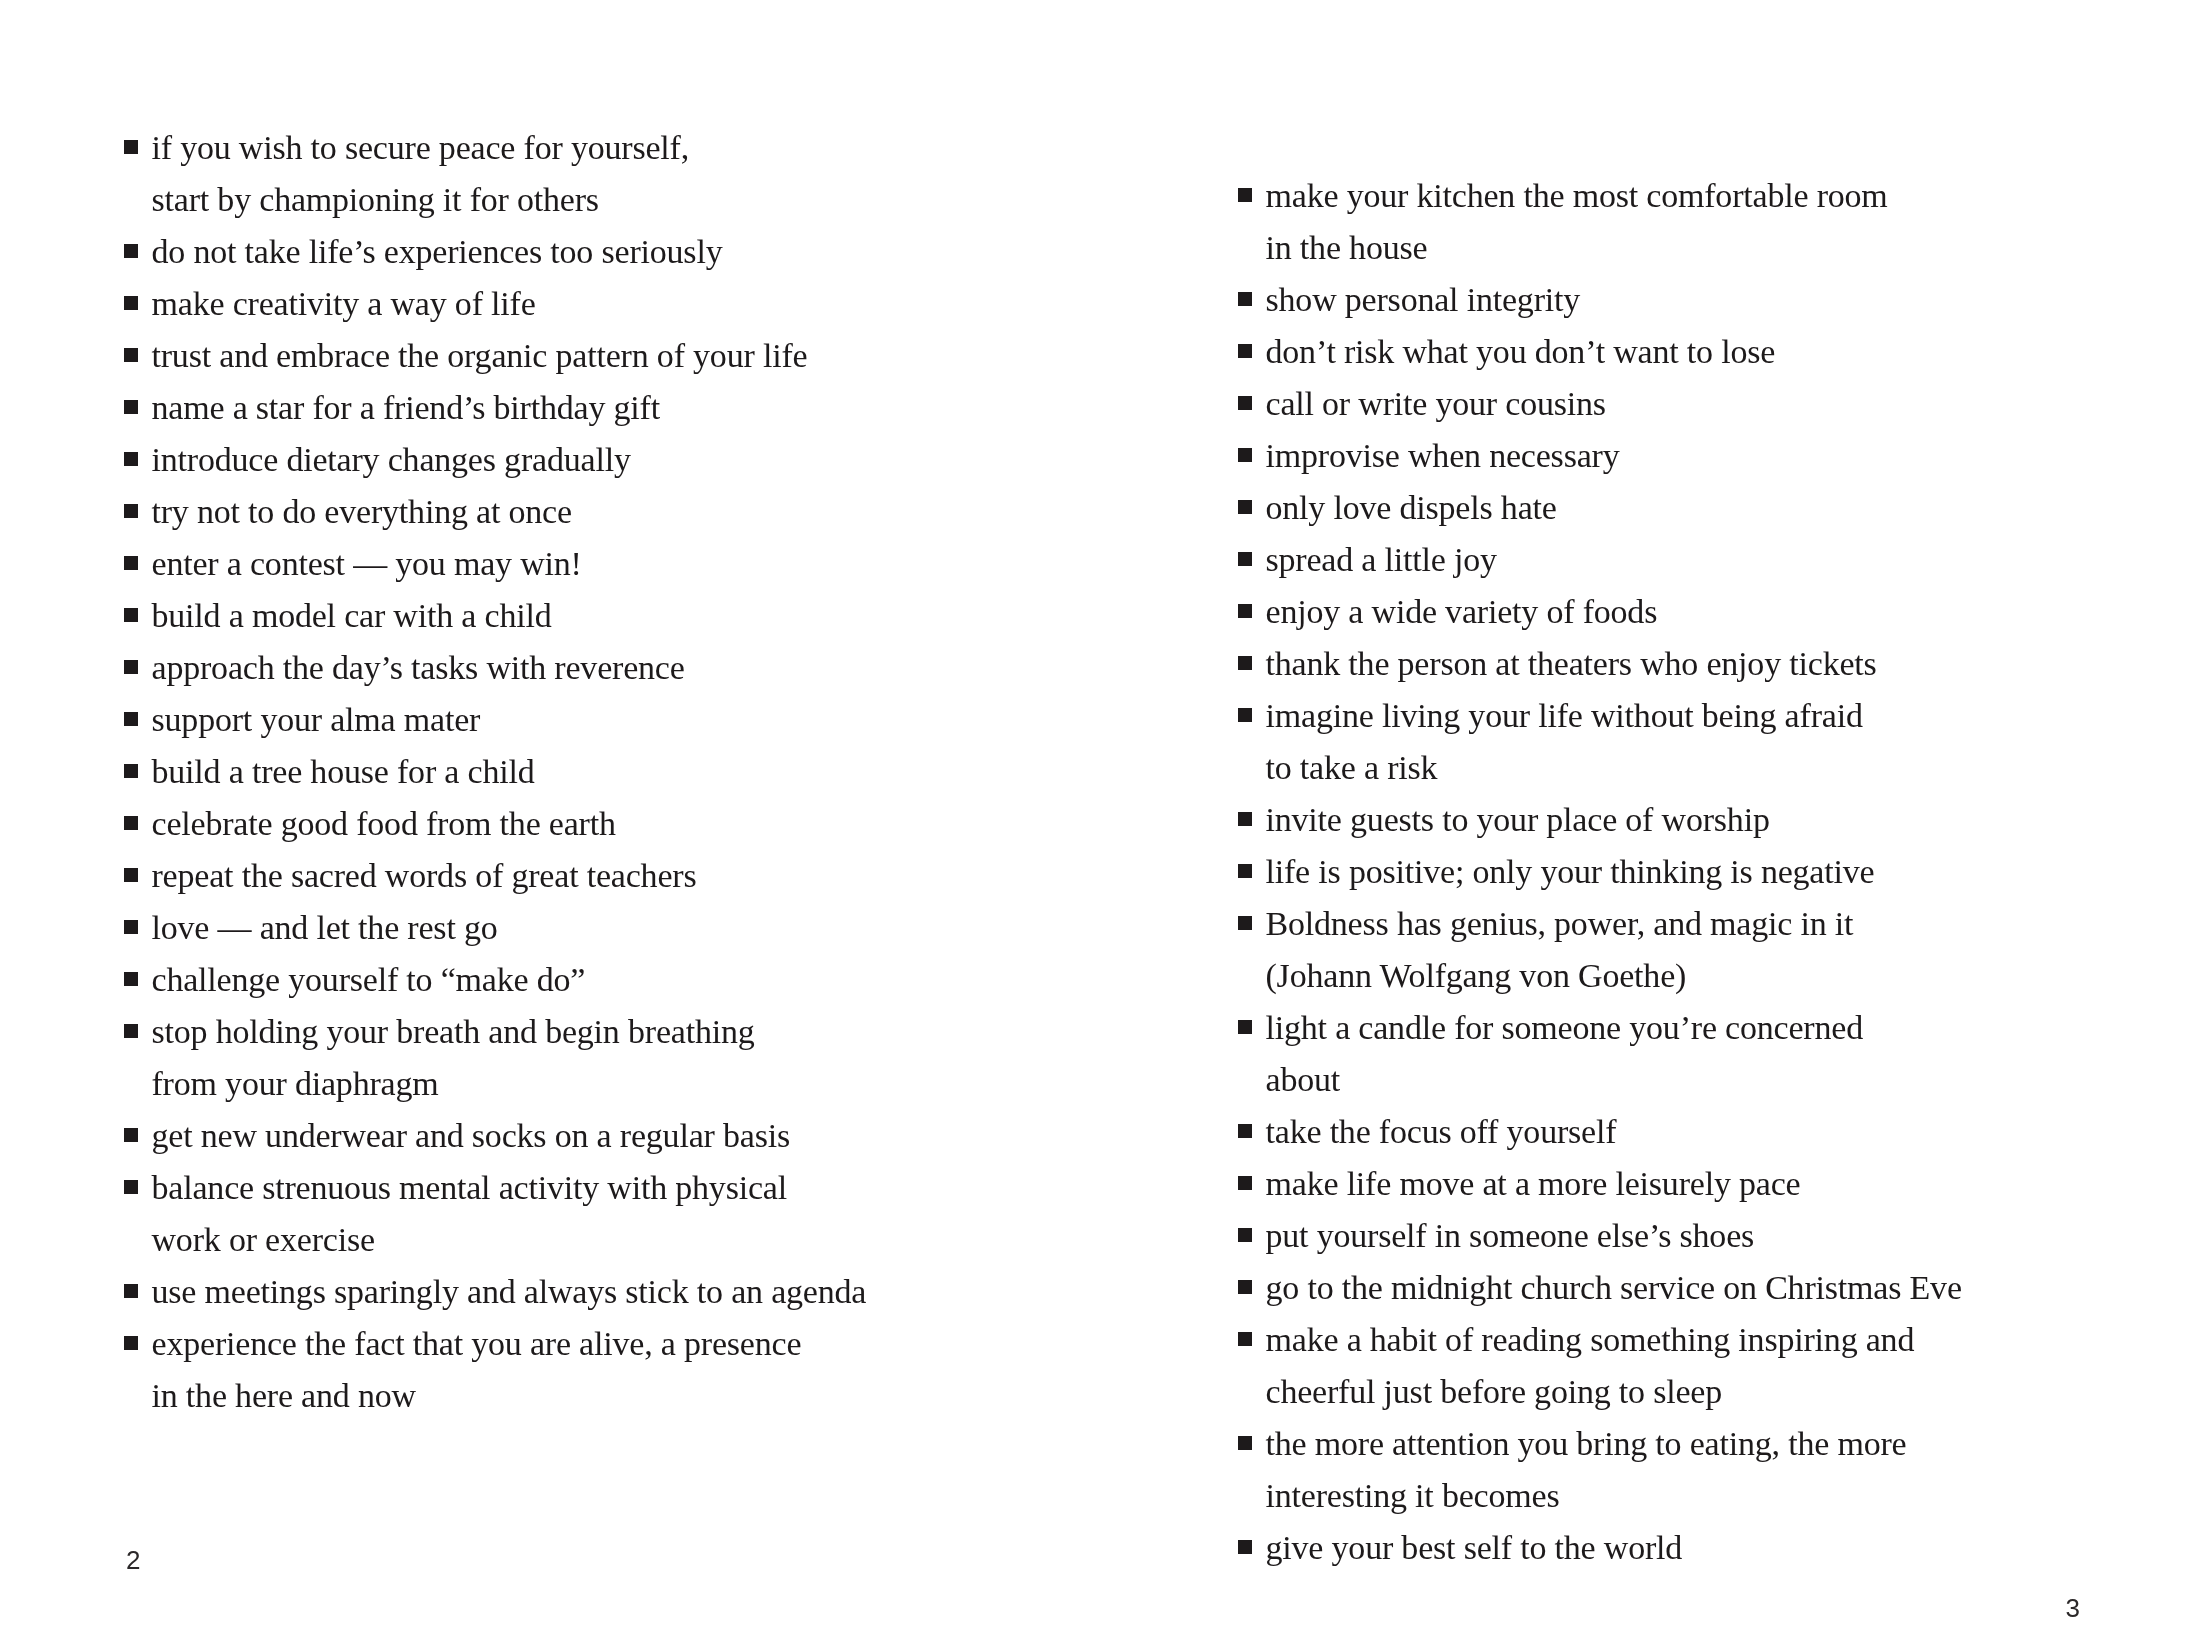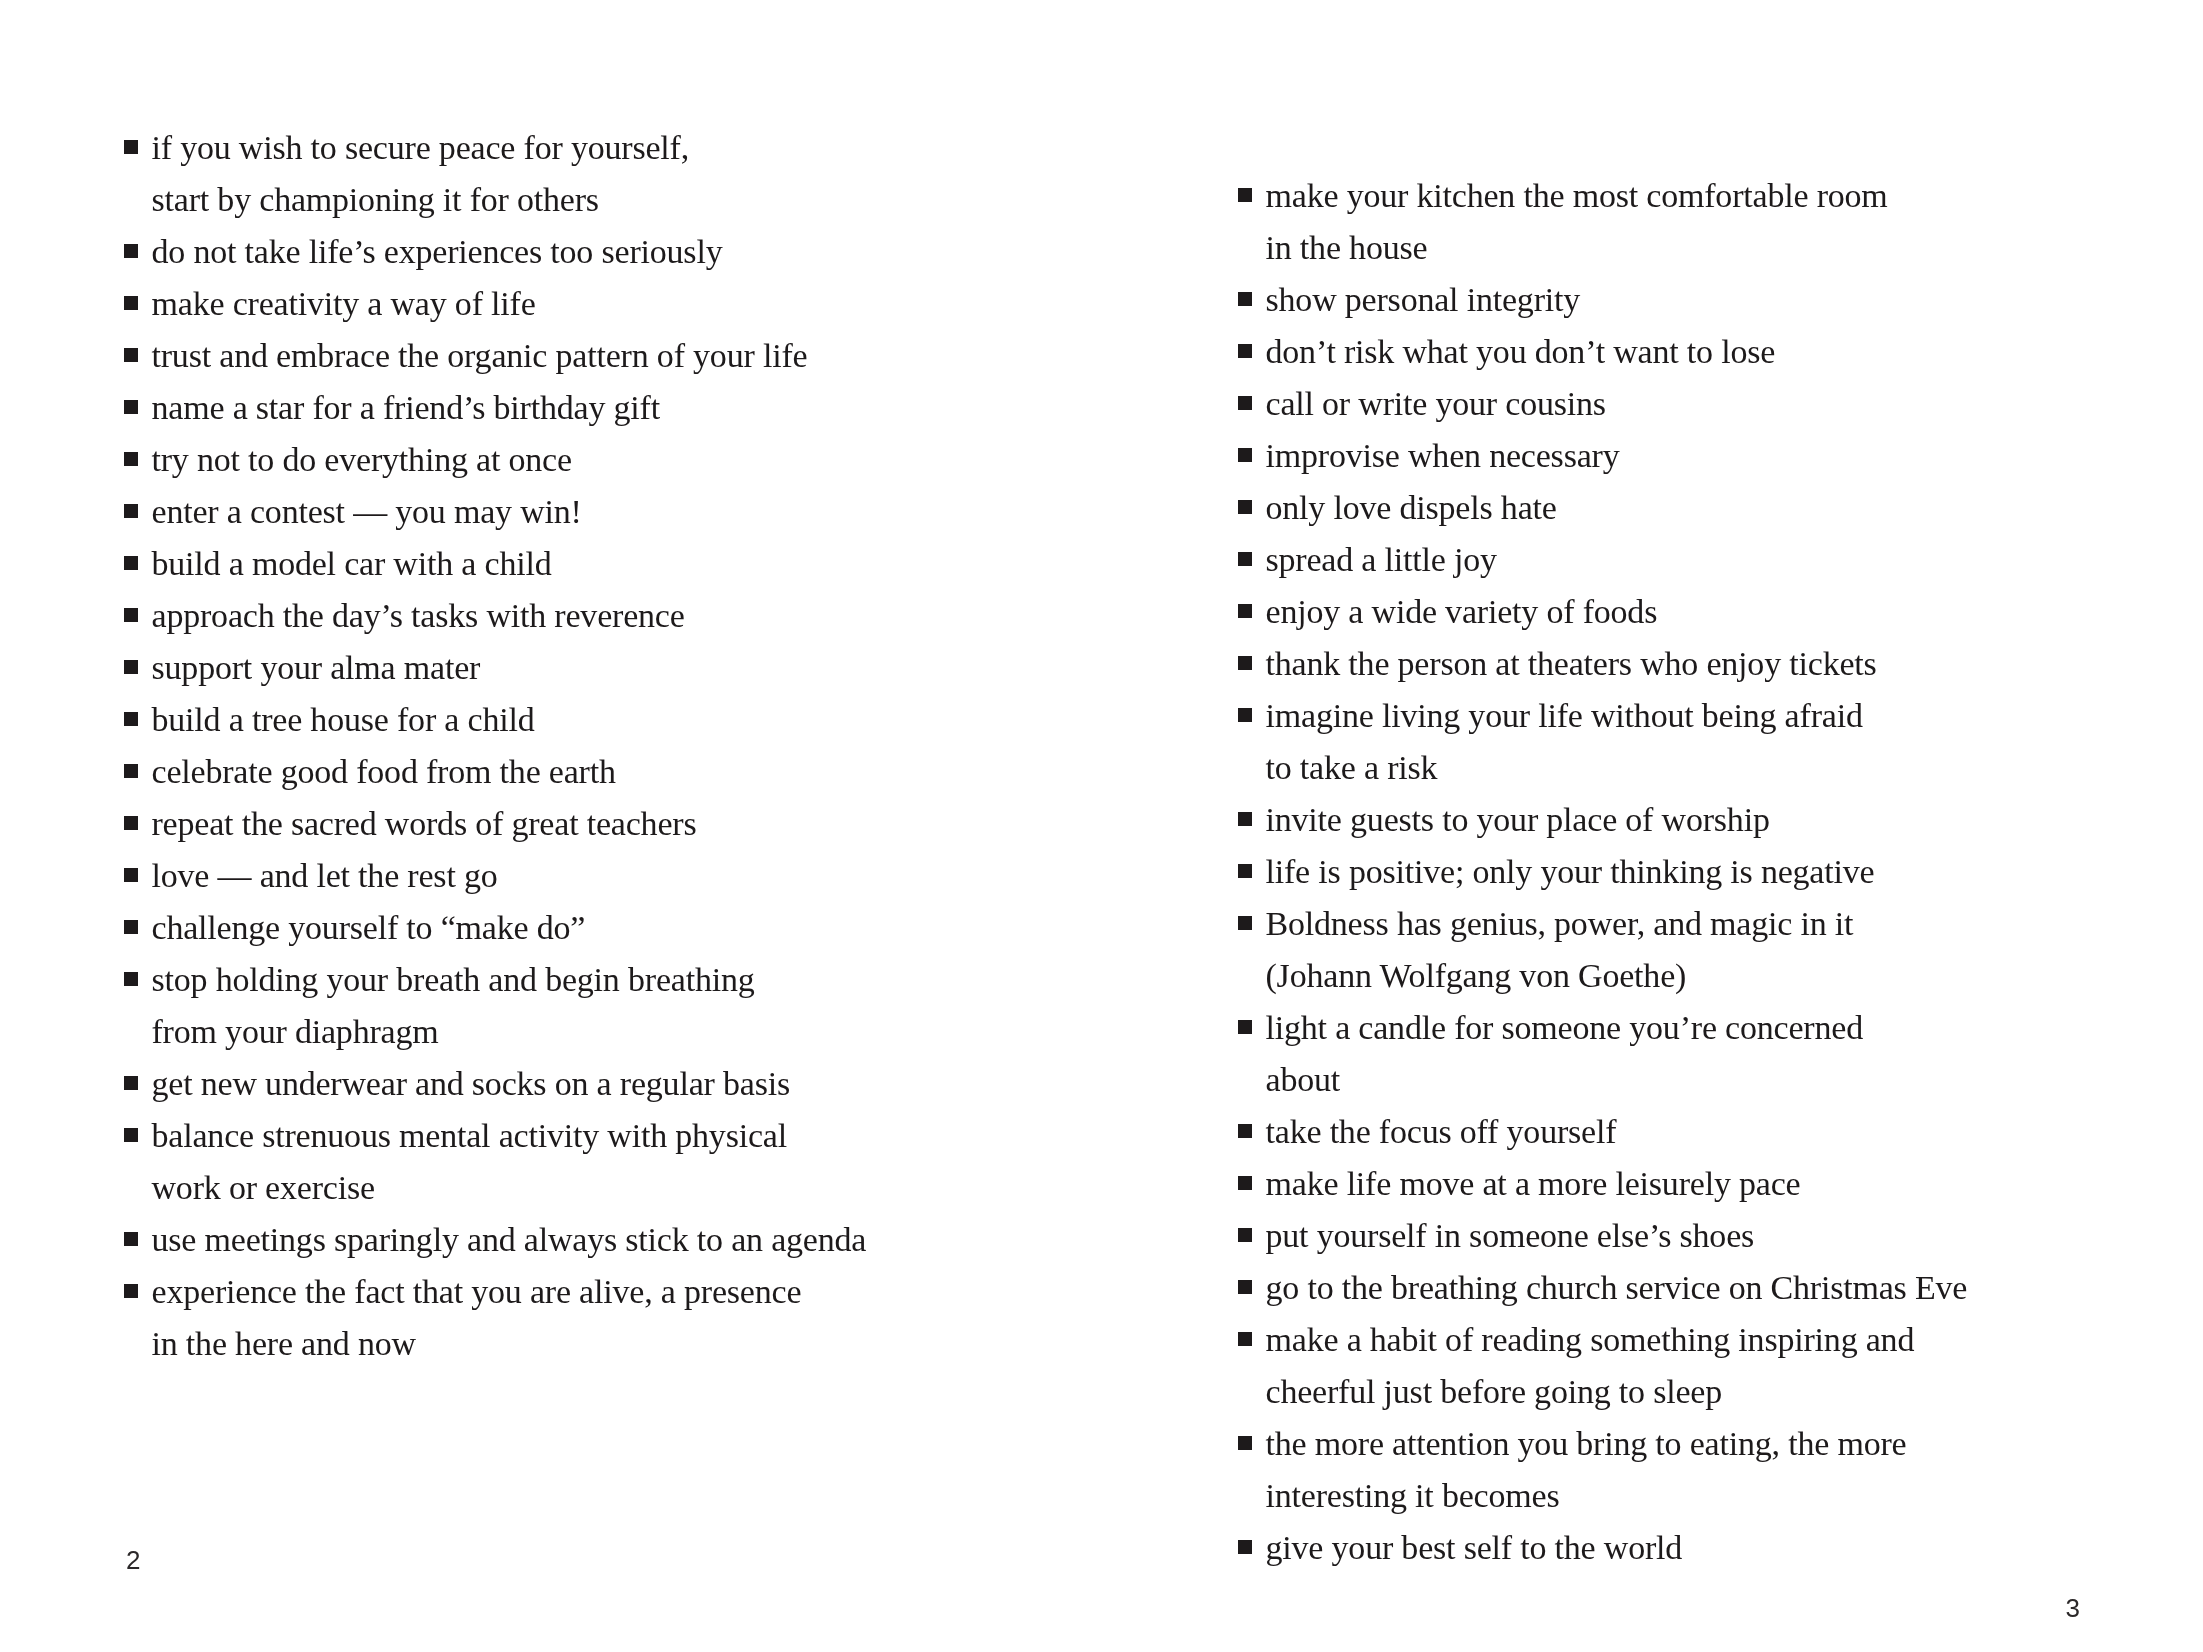--- a/index.html
+++ b/index.html
@@ -107,20 +107,26 @@
           </li>
           <li class="item">
             <span class="bullet"></span>
             <div class="item-lines">
               <div class="line">name a star for a friend’s birthday gift</div>
             </div>
           </li>
           <li class="item">
             <span class="bullet"></span>
             <div class="item-lines">
+              <div class="line">introduce dietary changes gradually</div>
+            </div>
+          </li>
+          <li class="item">
+            <span class="bullet"></span>
+            <div class="item-lines">
               <div class="line">try not to do everything at once</div>
             </div>
           </li>
           <li class="item">
             <span class="bullet"></span>
             <div class="item-lines">
               <div class="line">enter a contest — you may win!</div>
             </div>
           </li>
           <li class="item">
@@ -314,21 +320,21 @@
           </li>
           <li class="item">
             <span class="bullet"></span>
             <div class="item-lines">
               <div class="line">put yourself in someone else’s shoes</div>
             </div>
           </li>
           <li class="item">
             <span class="bullet"></span>
             <div class="item-lines">
-              <div class="line">go to the breathing church service on Christmas Eve</div>
+              <div class="line">go to the midnight church service on Christmas Eve</div>
             </div>
           </li>
           <li class="item">
             <span class="bullet"></span>
             <div class="item-lines">
               <div class="line">make a habit of reading something inspiring and</div>
               <div class="line">cheerful just before going to sleep</div>
             </div>
           </li>
           <li class="item">

